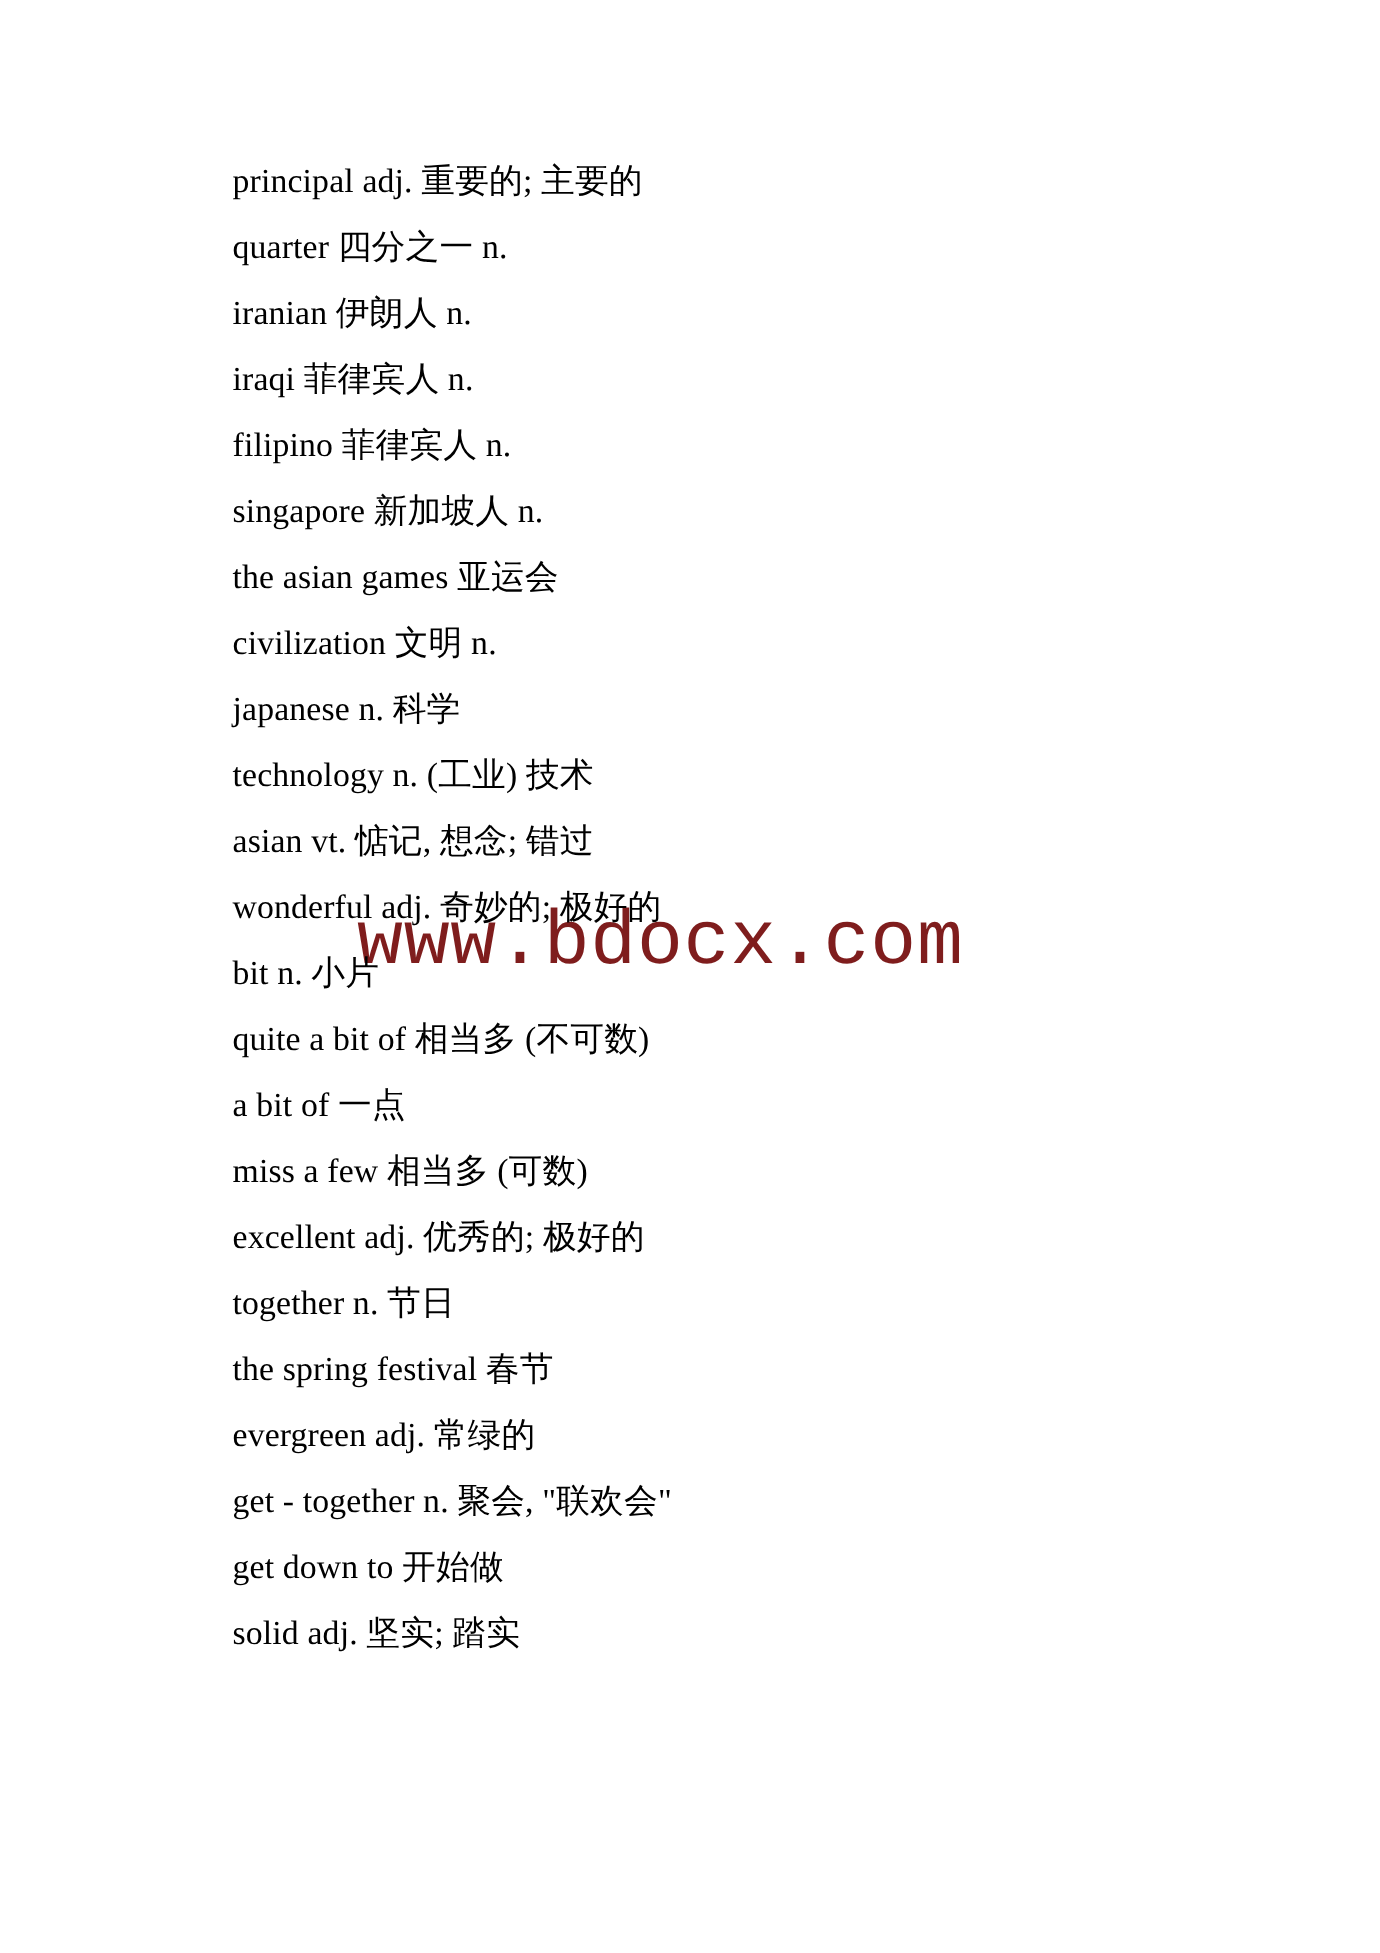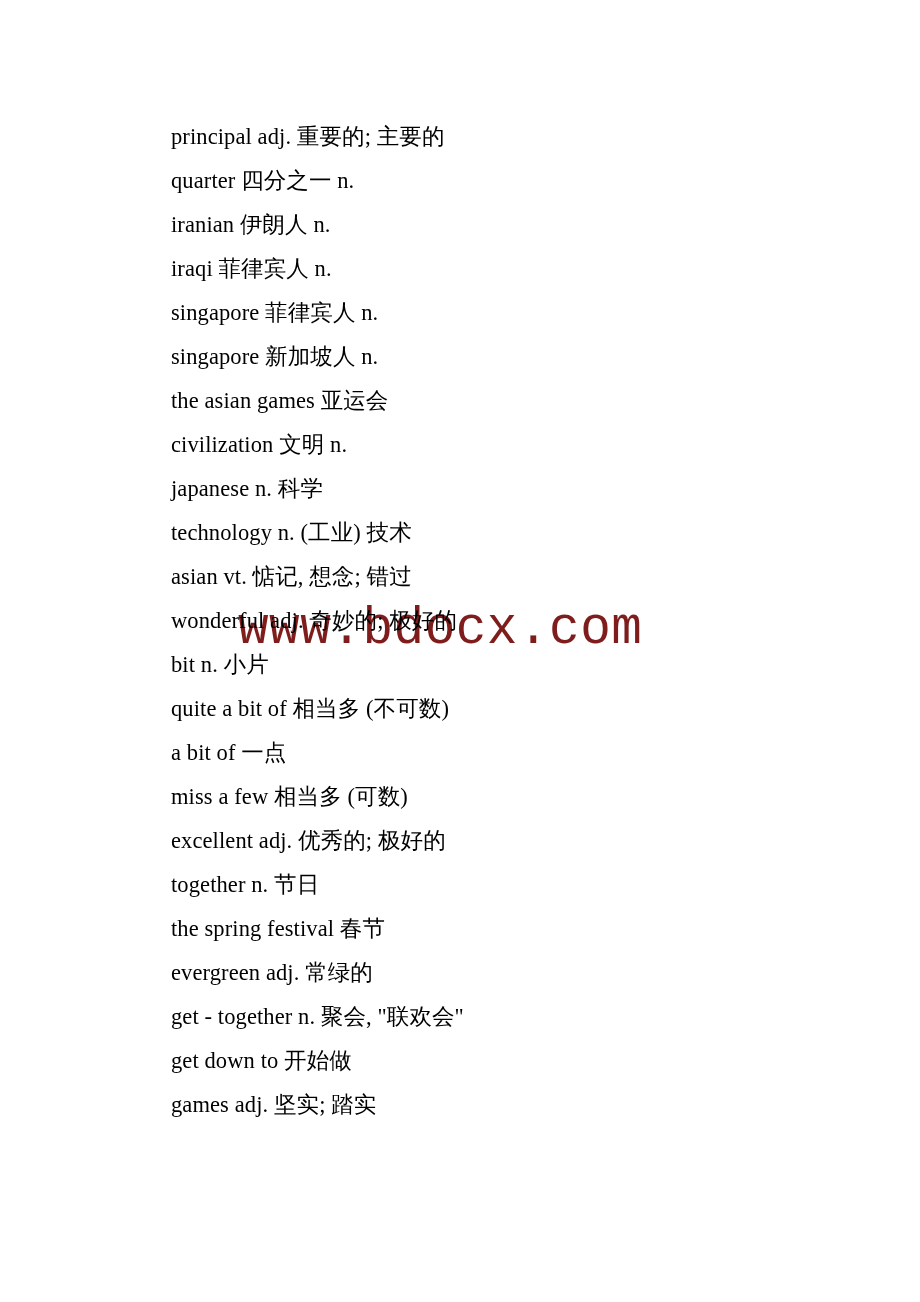--- a/index.html
+++ b/index.html
@@ -31,21 +31,21 @@
     color: #7f1d1d;
     white-space: nowrap;
     user-select: none;
     z-index: 1;
   }
   #vocab-list {
     position: absolute;
     left: 155px;
     top: 99px;
     width: 700px;
-    margin: 16px;
+    margin: 0;
     padding: 0;
     list-style: none;
     z-index: 2;
   }
   #vocab-list .vocab-entry {
     font-size: 22.5px;
     line-height: 44px;
     height: 44px;
     color: #000000;
     white-space: nowrap;
@@ -57,34 +57,34 @@
 
 <div id="page">
 
   <div id="watermark">www.bdocx.com</div>
 
   <ul id="vocab-list">
       <li class="vocab-entry">principal adj. 重要的; 主要的</li>
       <li class="vocab-entry">quarter 四分之一 n.</li>
       <li class="vocab-entry">iranian 伊朗人 n.</li>
       <li class="vocab-entry">iraqi 菲律宾人 n.</li>
-      <li class="vocab-entry">singapore 菲律宾人 n.</li>
+      <li class="vocab-entry">filipino 菲律宾人 n.</li>
       <li class="vocab-entry">singapore 新加坡人 n.</li>
       <li class="vocab-entry">the asian games 亚运会</li>
       <li class="vocab-entry">civilization 文明 n.</li>
       <li class="vocab-entry">japanese n. 科学</li>
       <li class="vocab-entry">technology n. (工业) 技术</li>
       <li class="vocab-entry">asian vt. 惦记, 想念; 错过</li>
       <li class="vocab-entry">wonderful adj. 奇妙的; 极好的</li>
       <li class="vocab-entry">bit n. 小片</li>
       <li class="vocab-entry">quite a bit of 相当多 (不可数)</li>
       <li class="vocab-entry">a bit of 一点</li>
       <li class="vocab-entry">miss a few 相当多 (可数)</li>
       <li class="vocab-entry">excellent adj. 优秀的; 极好的</li>
       <li class="vocab-entry">together n. 节日</li>
       <li class="vocab-entry">the spring festival 春节</li>
       <li class="vocab-entry">evergreen adj. 常绿的</li>
       <li class="vocab-entry">get - together n. 聚会, "联欢会"</li>
       <li class="vocab-entry">get down to 开始做</li>
-      <li class="vocab-entry">games adj. 坚实; 踏实</li>
+      <li class="vocab-entry">solid adj. 坚实; 踏实</li>
     </ul>
 
 </div>
 
 </body></html>

